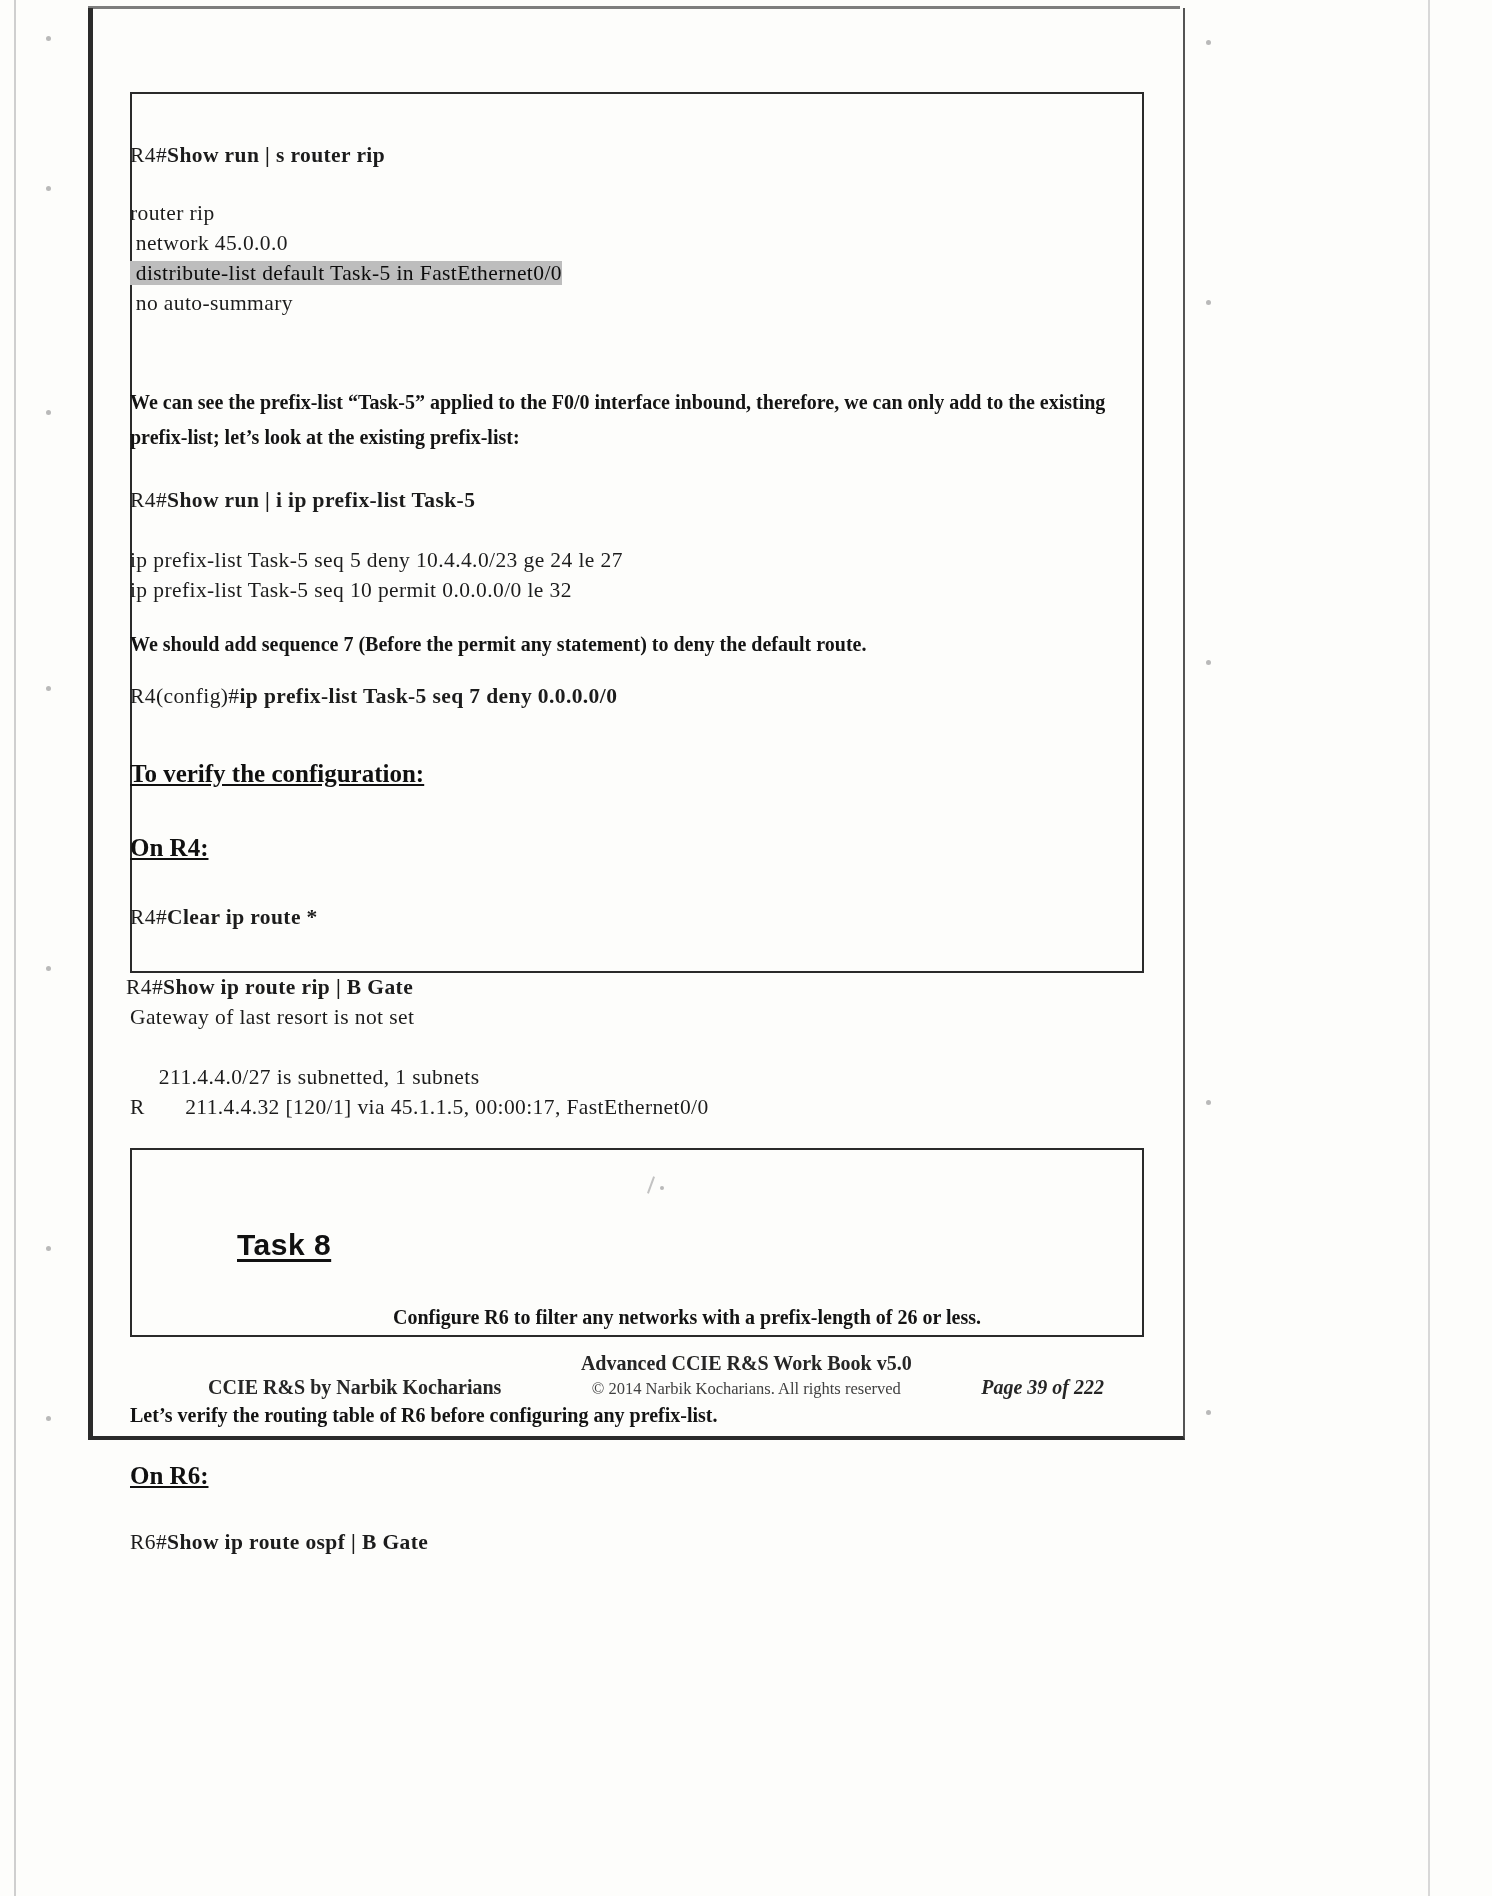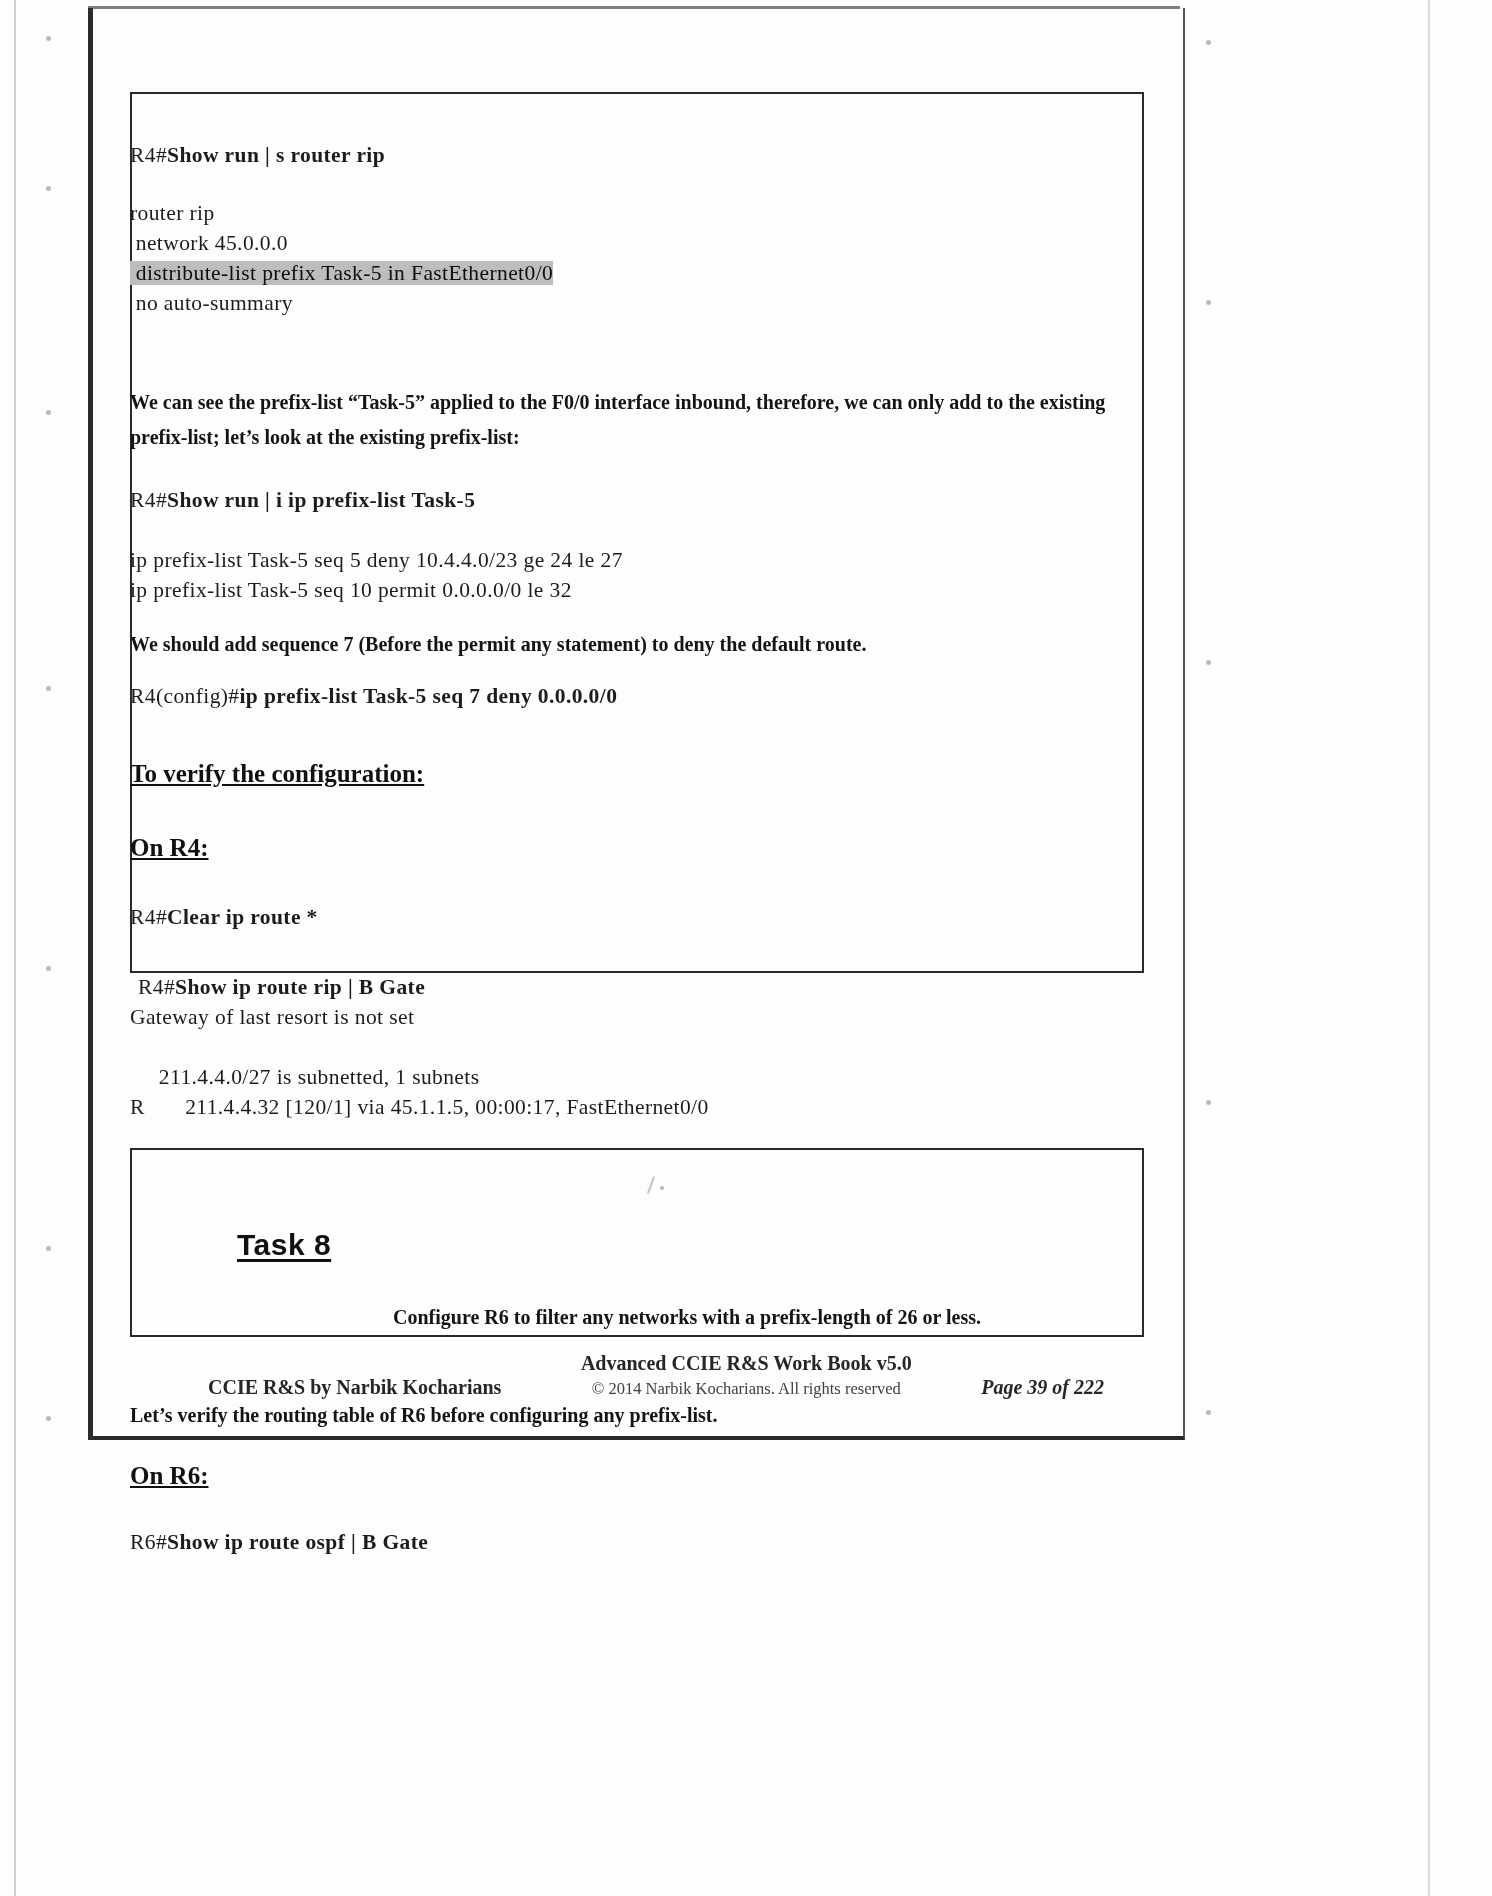--- a/index.html
+++ b/index.html
@@ -188,21 +188,21 @@
 
   <div class="content" style="top:0;">
 
     <div style="position:absolute; left:18px; top:140px;">
       <span class="mono">R4#</span><span class="mono b">Show run | s router rip</span>
     </div>
 
     <div style="position:absolute; left:18px; top:198px;">
       <div class="mono">router rip</div>
       <div class="mono"> network 45.0.0.0</div>
-      <div class="mono"><span class="hl"><span> distribute-list prefix </span><span>Task-5</span><span> in FastEthernet0/0</span></span></div>
+      <div class="mono"><span class="hl"><span> distribute-list default </span><span>Task-5</span><span> in FastEthernet0/0</span></span></div>
       <div class="mono"> no auto-summary</div>
     </div>
 
     <div class="prose" style="position:absolute; left:18px; top:385px; width:1000px;">We can see the prefix-list “Task-5” applied to the F0/0 interface inbound, therefore, we can only add to the existing prefix-list; let’s look at the existing prefix-list:</div>
 
     <div style="position:absolute; left:18px; top:485px;">
       <span class="mono">R4#</span><span class="mono b">Show run | i ip prefix-list Task-5</span>
     </div>
 
     <div style="position:absolute; left:18px; top:545px;">
@@ -217,21 +217,21 @@
     </div>
 
     <div class="heading" style="position:absolute; left:18px; top:760px;">To verify the configuration:</div>
 
     <div class="heading" style="position:absolute; left:18px; top:834px;">On R4:</div>
 
     <div style="position:absolute; left:18px; top:902px;text-align:right;">
       <span class="mono">R4#</span><span class="mono b">Clear ip route *</span>
     </div>
 
-    <div style="position:absolute; left:26px; top:972px;">
+    <div style="position:absolute; left:14px; top:972px;">
       <span class="mono">R4#</span><span class="mono b">Show ip route rip | B Gate</span>
     </div>
 
     <div style="position:absolute; left:18px; top:1002px;">
       <div class="mono">Gateway of last resort is not set</div>
       <div class="mono">&nbsp;</div>
       <div class="mono">     211.4.4.0/27 is subnetted, 1 subnets</div>
       <div class="mono">R       211.4.4.32 [120/1] via 45.1.1.5, 00:00:17, FastEthernet0/0</div>
     </div>
 

